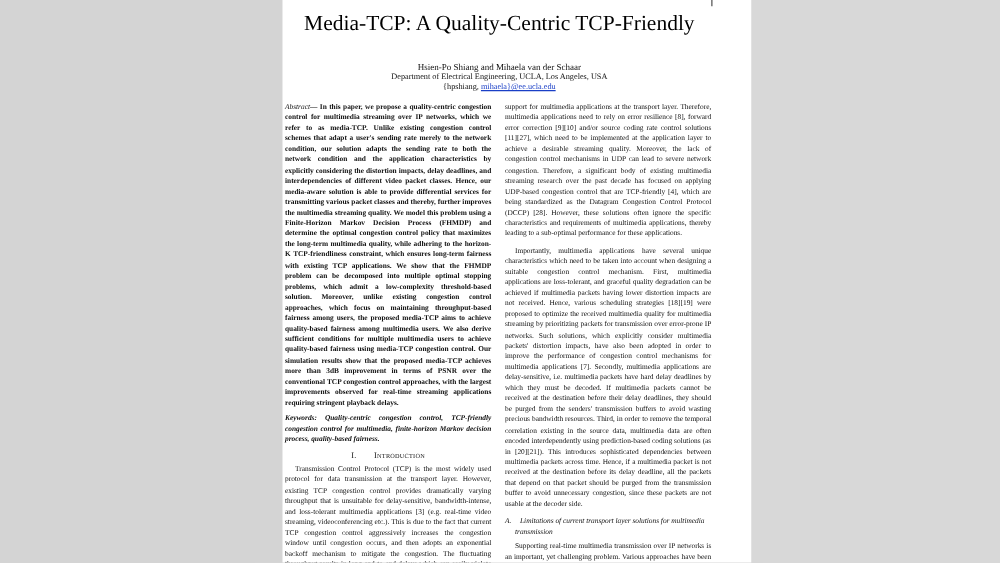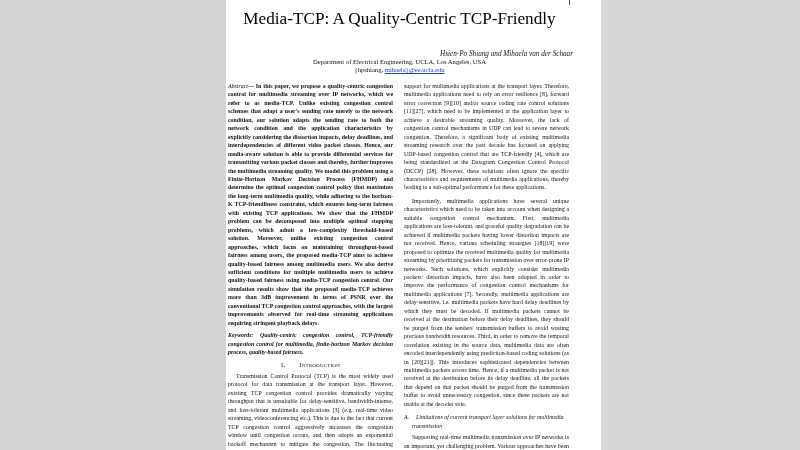--- a/index.html
+++ b/index.html
@@ -13,21 +13,21 @@
   .bg-right { position: absolute; left: 573px; top: 0; width: 227px; height: 450px; background: #d8d8d8; }
   .page {
     position: absolute; left: 226px; top: 0; width: 375px; height: 450px;
     background: #ffffff; overflow: hidden; color: #111;
   }
   .page-mark { position: absolute; left: 343px; top: 0; width: 1px; height: 5px; background: #555; }
   .title {
     position: absolute; left: 0; top: 9px; width: 347px;
     text-align: center; font-size: 17.2px; line-height: 20px; color: #000;
   }
-  .authors { position: absolute; left: 0; top: 50px; width: 347px; text-align: right; font-size: 7.2px; line-height: 9px; font-style: italic; }
+  .authors { position: absolute; left: 0; top: 50px; width: 347px; text-align: center; font-size: 7.2px; line-height: 9px; }
   .dept { position: absolute; left: 0; top: 58px; width: 347px; text-align: center; font-size: 6.6px; line-height: 8px; }
   .email { position: absolute; left: 0; top: 66px; width: 347px; text-align: center; font-size: 6.6px; line-height: 8px; }
   .email a { color: #1a3fc6; text-decoration: underline; }
   .col {
     position: absolute; top: 82px; width: 165px;
     font-size: 5.9px; line-height: 8.45px; text-align: justify;
   }
   .col-left { left: 2px; }
   .col-right { left: 178px; }
   .col p { margin: 0; }

